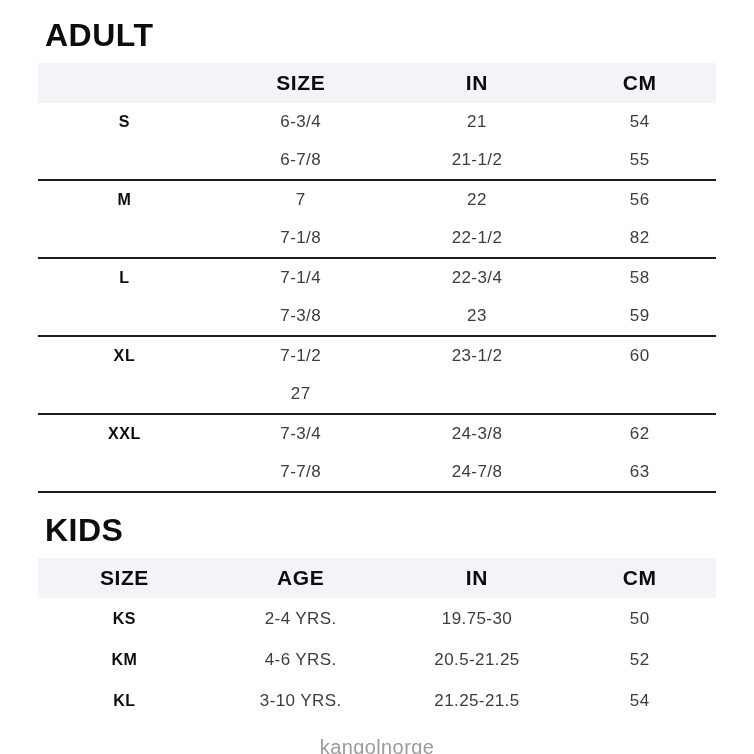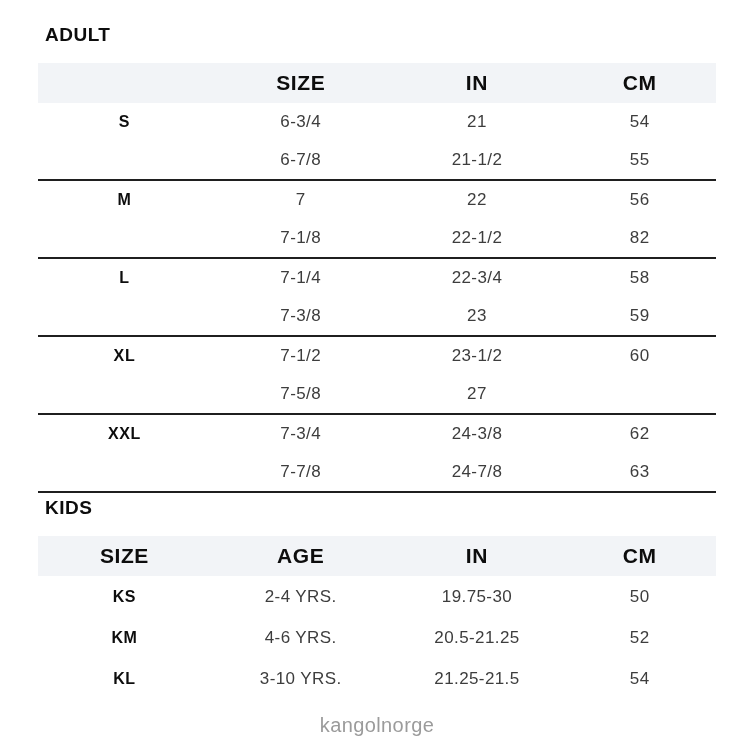--- a/index.html
+++ b/index.html
@@ -14,27 +14,27 @@
   body {
     width: 754px;
     height: 754px;
     background: #ffffff;
     font-family: "Liberation Sans", sans-serif;
     overflow: hidden;
   }
   .wrap { padding: 20px 38px 0 38px; }
   .section-heading {
     margin: 0 0 13px 7px;
-    font-size: 19px;
+    font-size: 32px;
     line-height: 30px;
     font-weight: 800;
     letter-spacing: 0.5px;
     color: var(--text-strong);
   }
-  .section-heading.kids { }
+  .section-heading.kids { margin-top: 22px; }
   .row {
     display: grid;
     grid-template-columns: 25.5% 26.5% 25.5% 22.5%;
     align-items: center;
     text-align: center;
   }
   .thead {
     background: var(--header-bg);
     height: 40px;
   }
@@ -130,21 +130,20 @@
 
     <div class="group">
       <div class="row drow">
         <div class="cell label">XL</div>
         <div class="cell value">7-1/2</div>
         <div class="cell value">23-1/2</div>
         <div class="cell value">60</div>
       </div>
       <div class="row drow">
         <div class="cell label"></div>
-        <div class="cell value">7-5/8</div>
         <div class="cell value">27</div>
       </div>
     </div>
 
     <div class="group">
       <div class="row drow">
         <div class="cell label">XXL</div>
         <div class="cell value">7-3/4</div>
         <div class="cell value">24-3/8</div>
         <div class="cell value">62</div>

